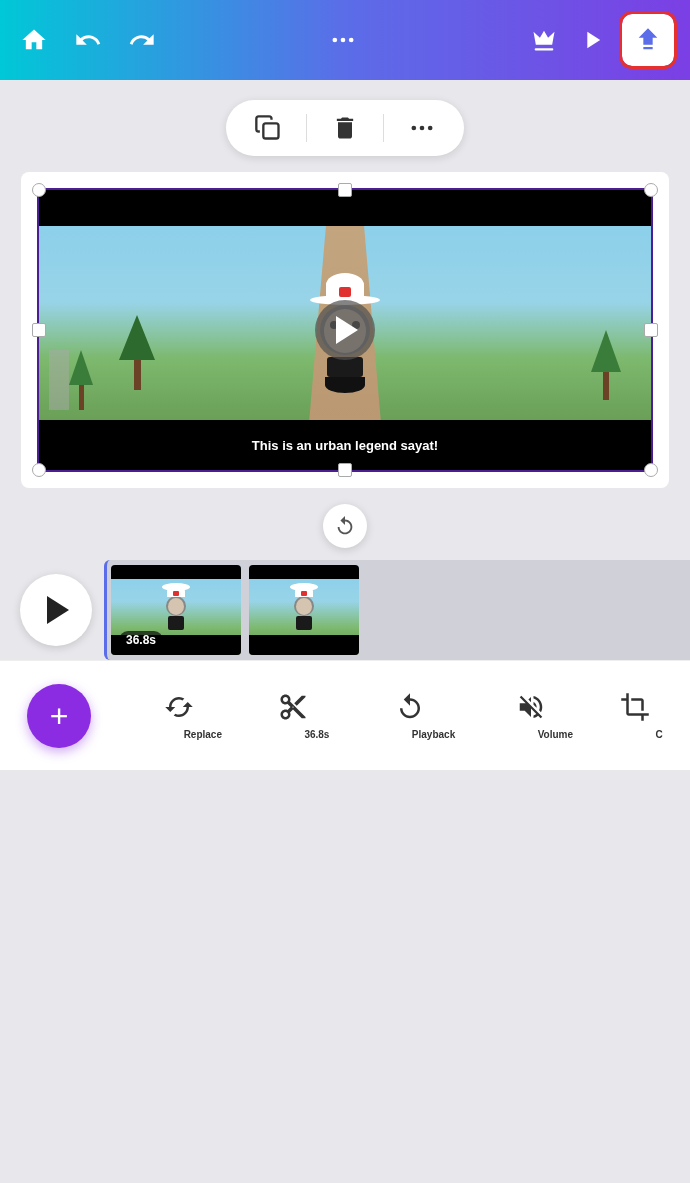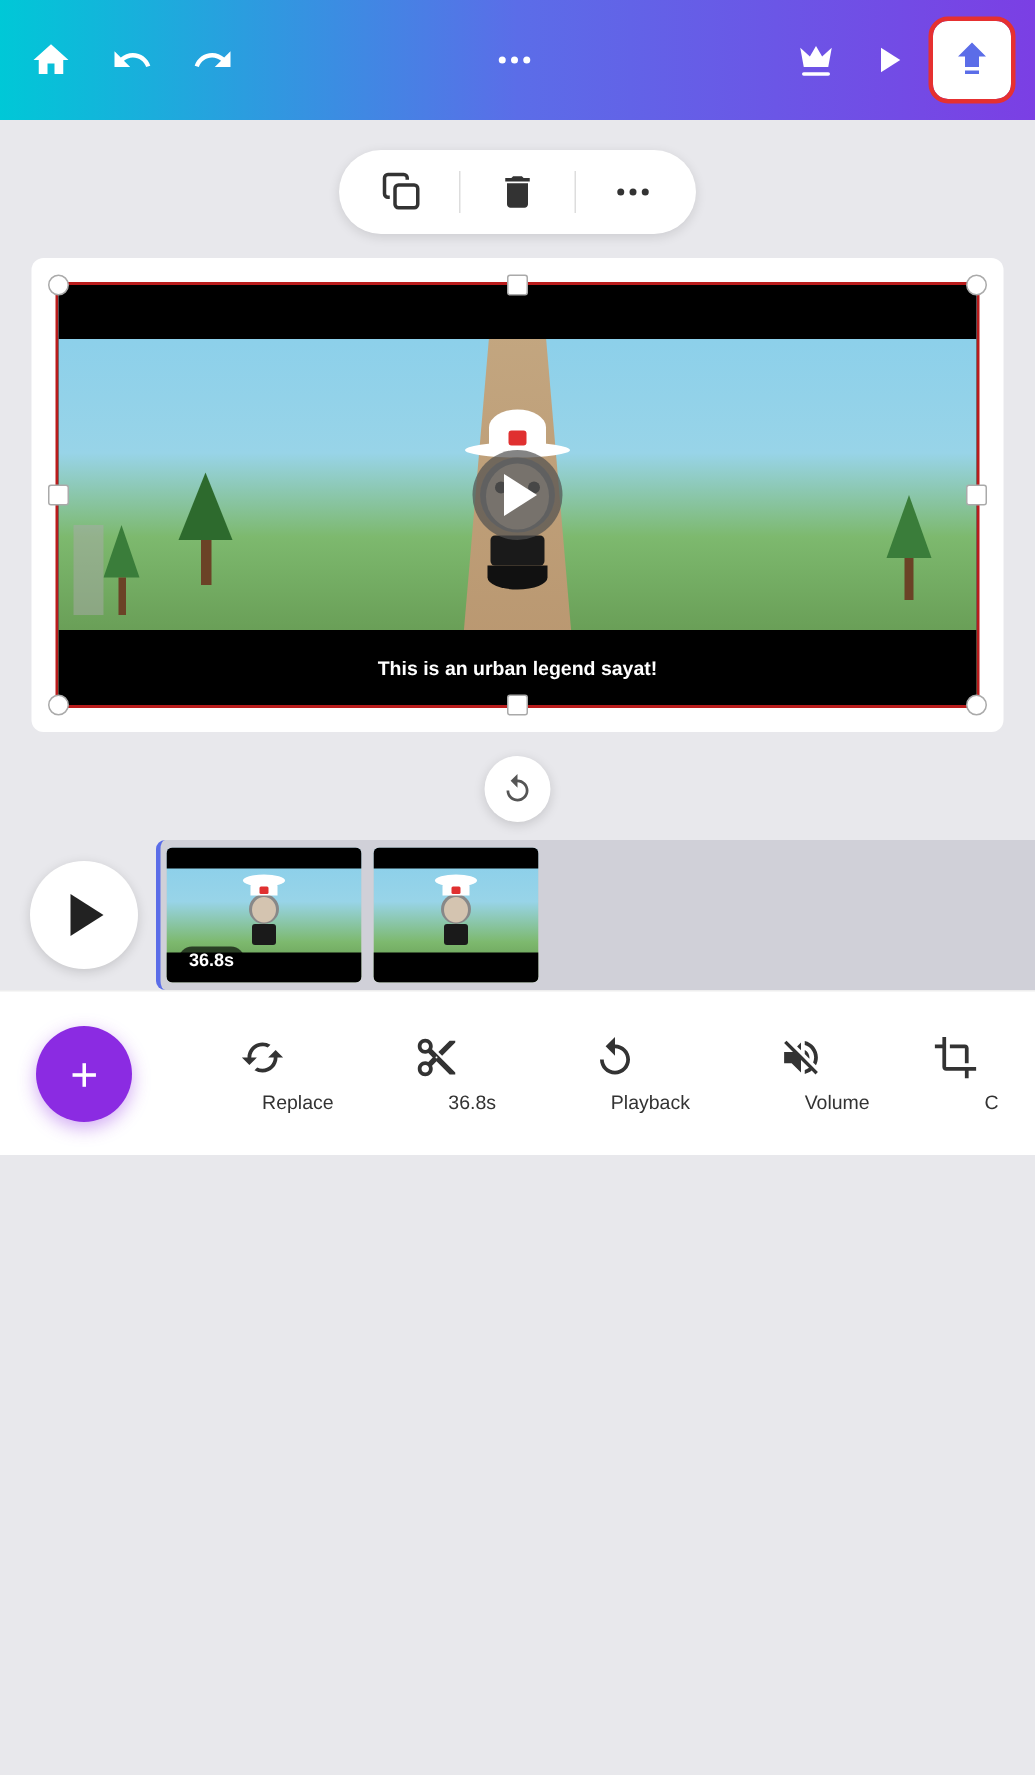--- a/index.html
+++ b/index.html
@@ -113,21 +113,21 @@
       border-radius: 8px;
       padding: 16px;
       display: flex;
       align-items: center;
       justify-content: center;
       position: relative;
     }
     .video-frame {
       width: 100%;
       position: relative;
-      border: 2px solid #b91c1c;
+      border: 2px solid #4c1d95;
       border-radius: 4px;
       overflow: visible;
     }
     .video-inner {
       width: 100%;
       height: 280px;
       background: #000;
       position: relative;
       display: flex;
       align-items: center;
@@ -400,23 +400,23 @@
     }
     .bottom-nav-icon {
       width: 32px;
       height: 32px;
       display: flex;
       align-items: center;
       justify-content: center;
       color: #333;
     }
     .bottom-nav-label {
-      font-size: 13px;
+      font-size: 10px;
       color: #333;
-      font-weight: 400;
+      font-weight: 700;
       padding-left: 48px;
     }
     .fab-btn {
       width: 64px;
       height: 64px;
       background: #8b2be2;
       border-radius: 50%;
       display: flex;
       align-items: center;
       justify-content: center;

